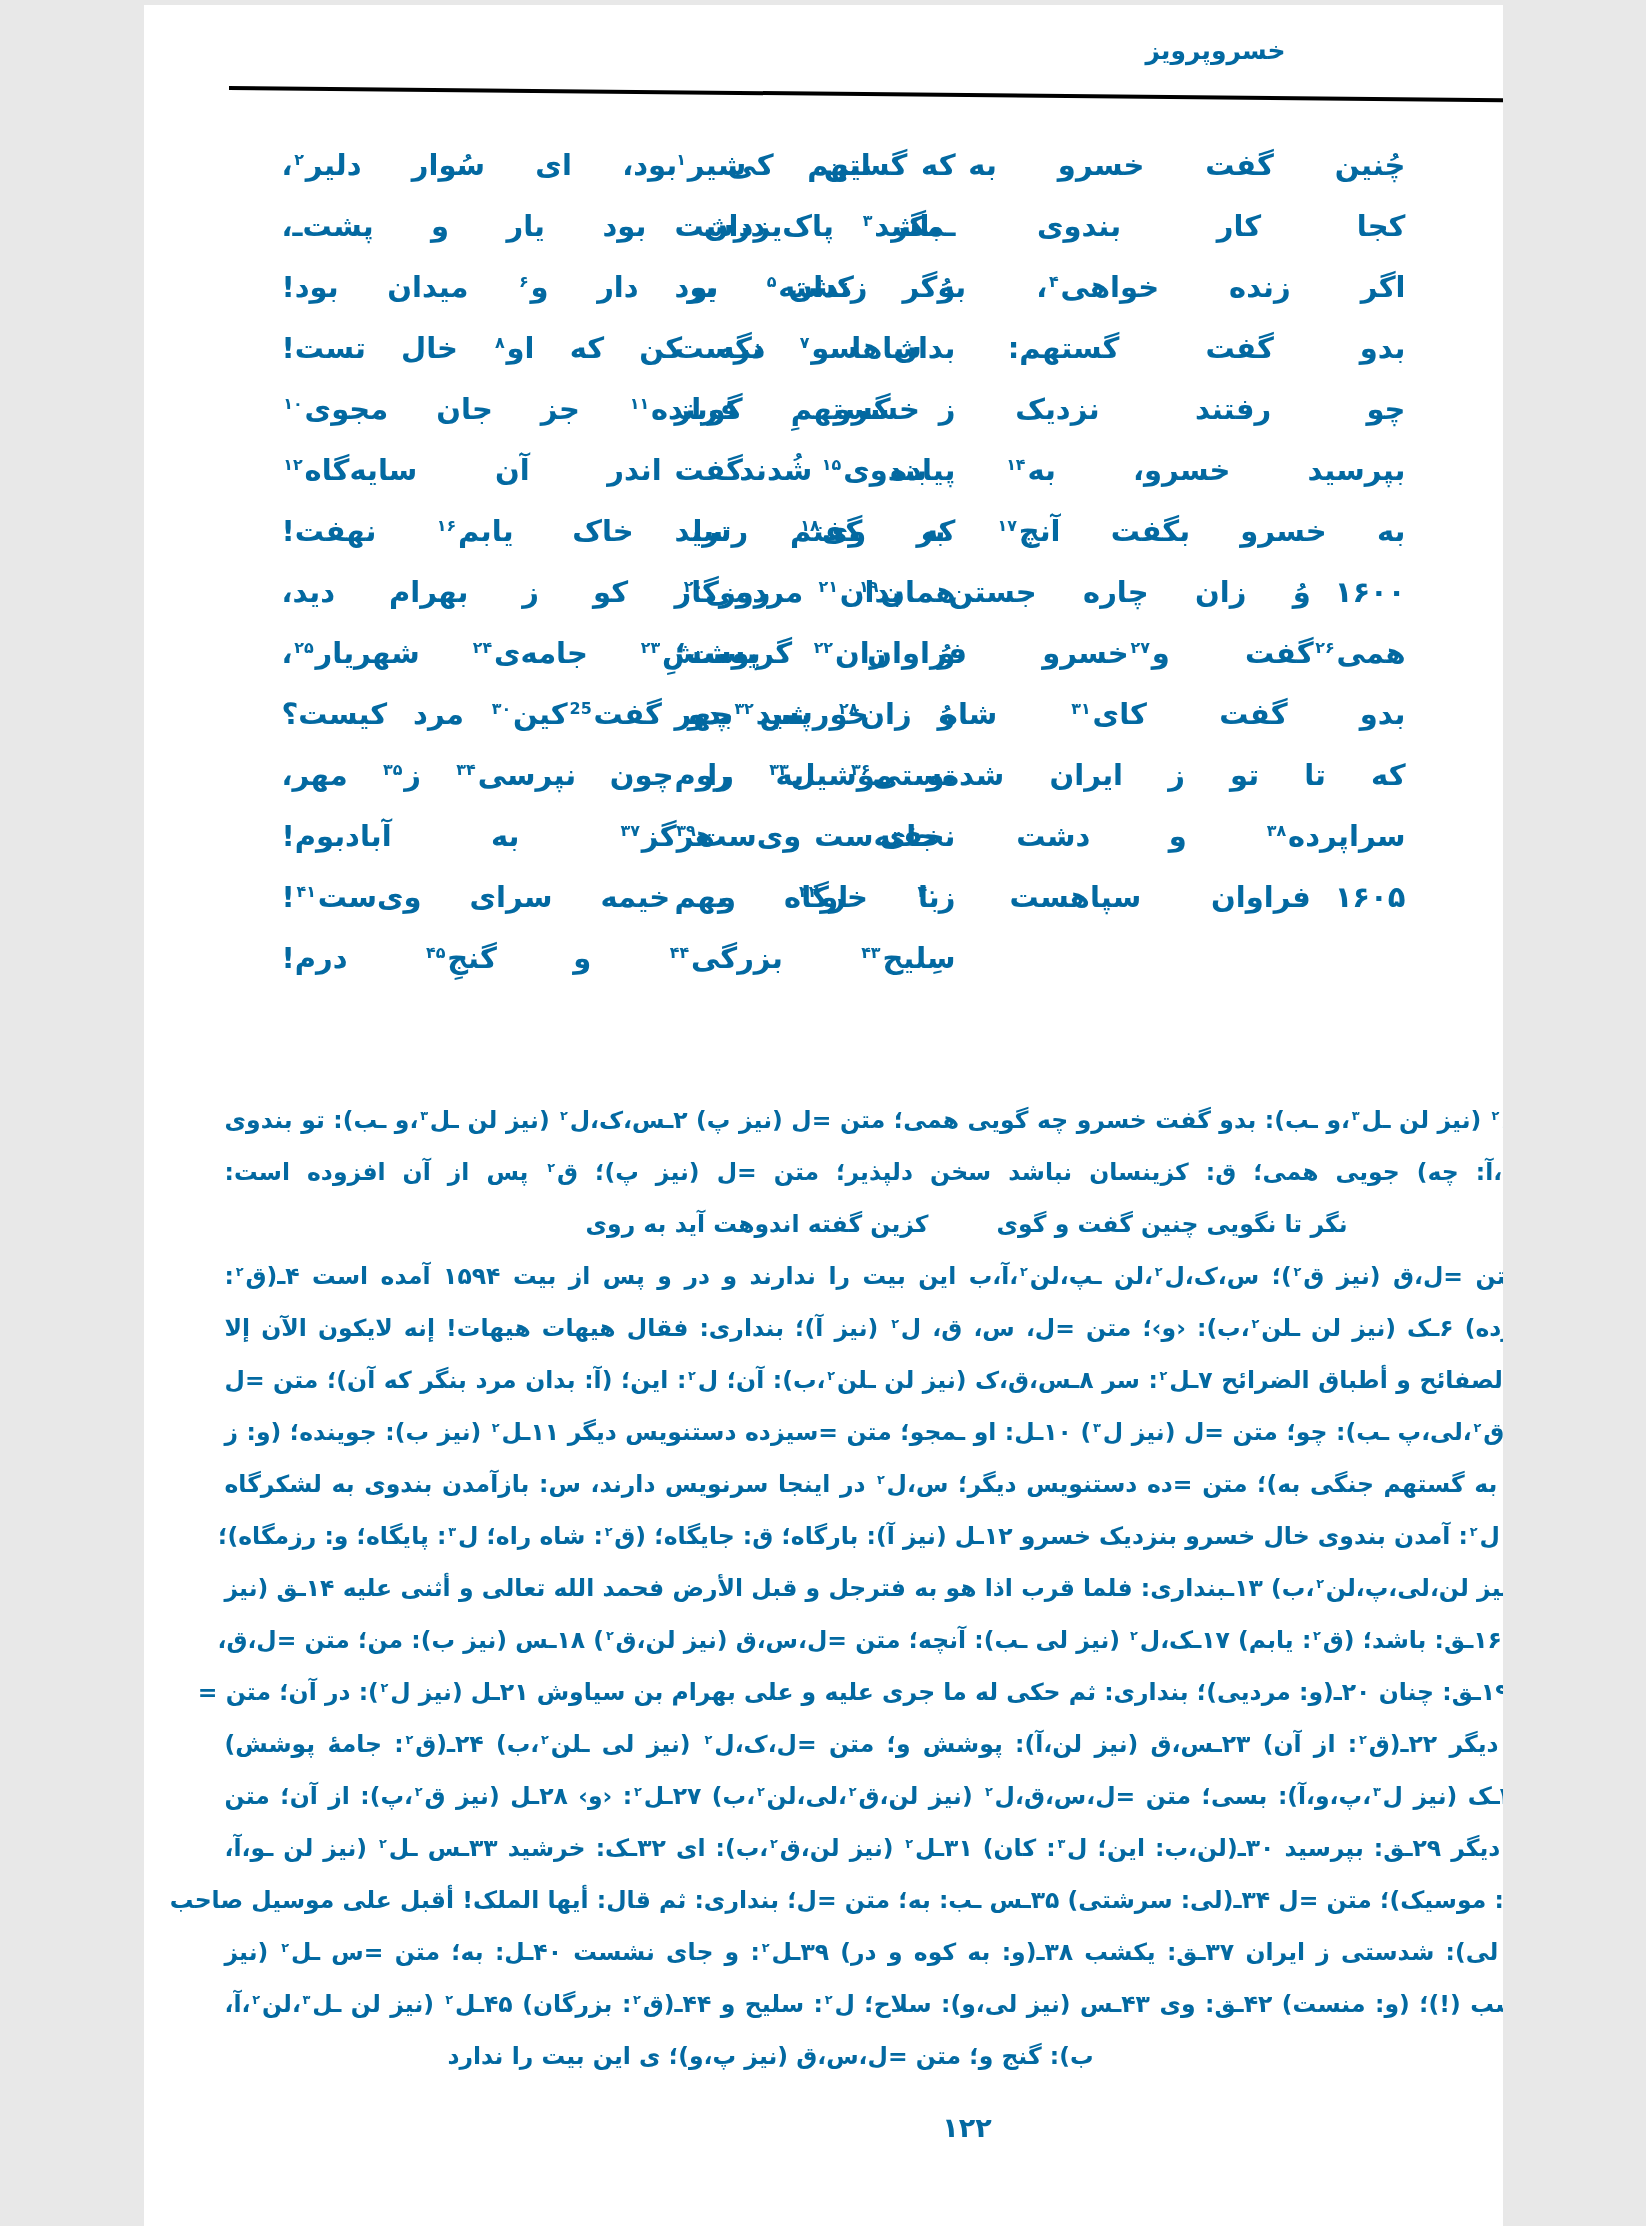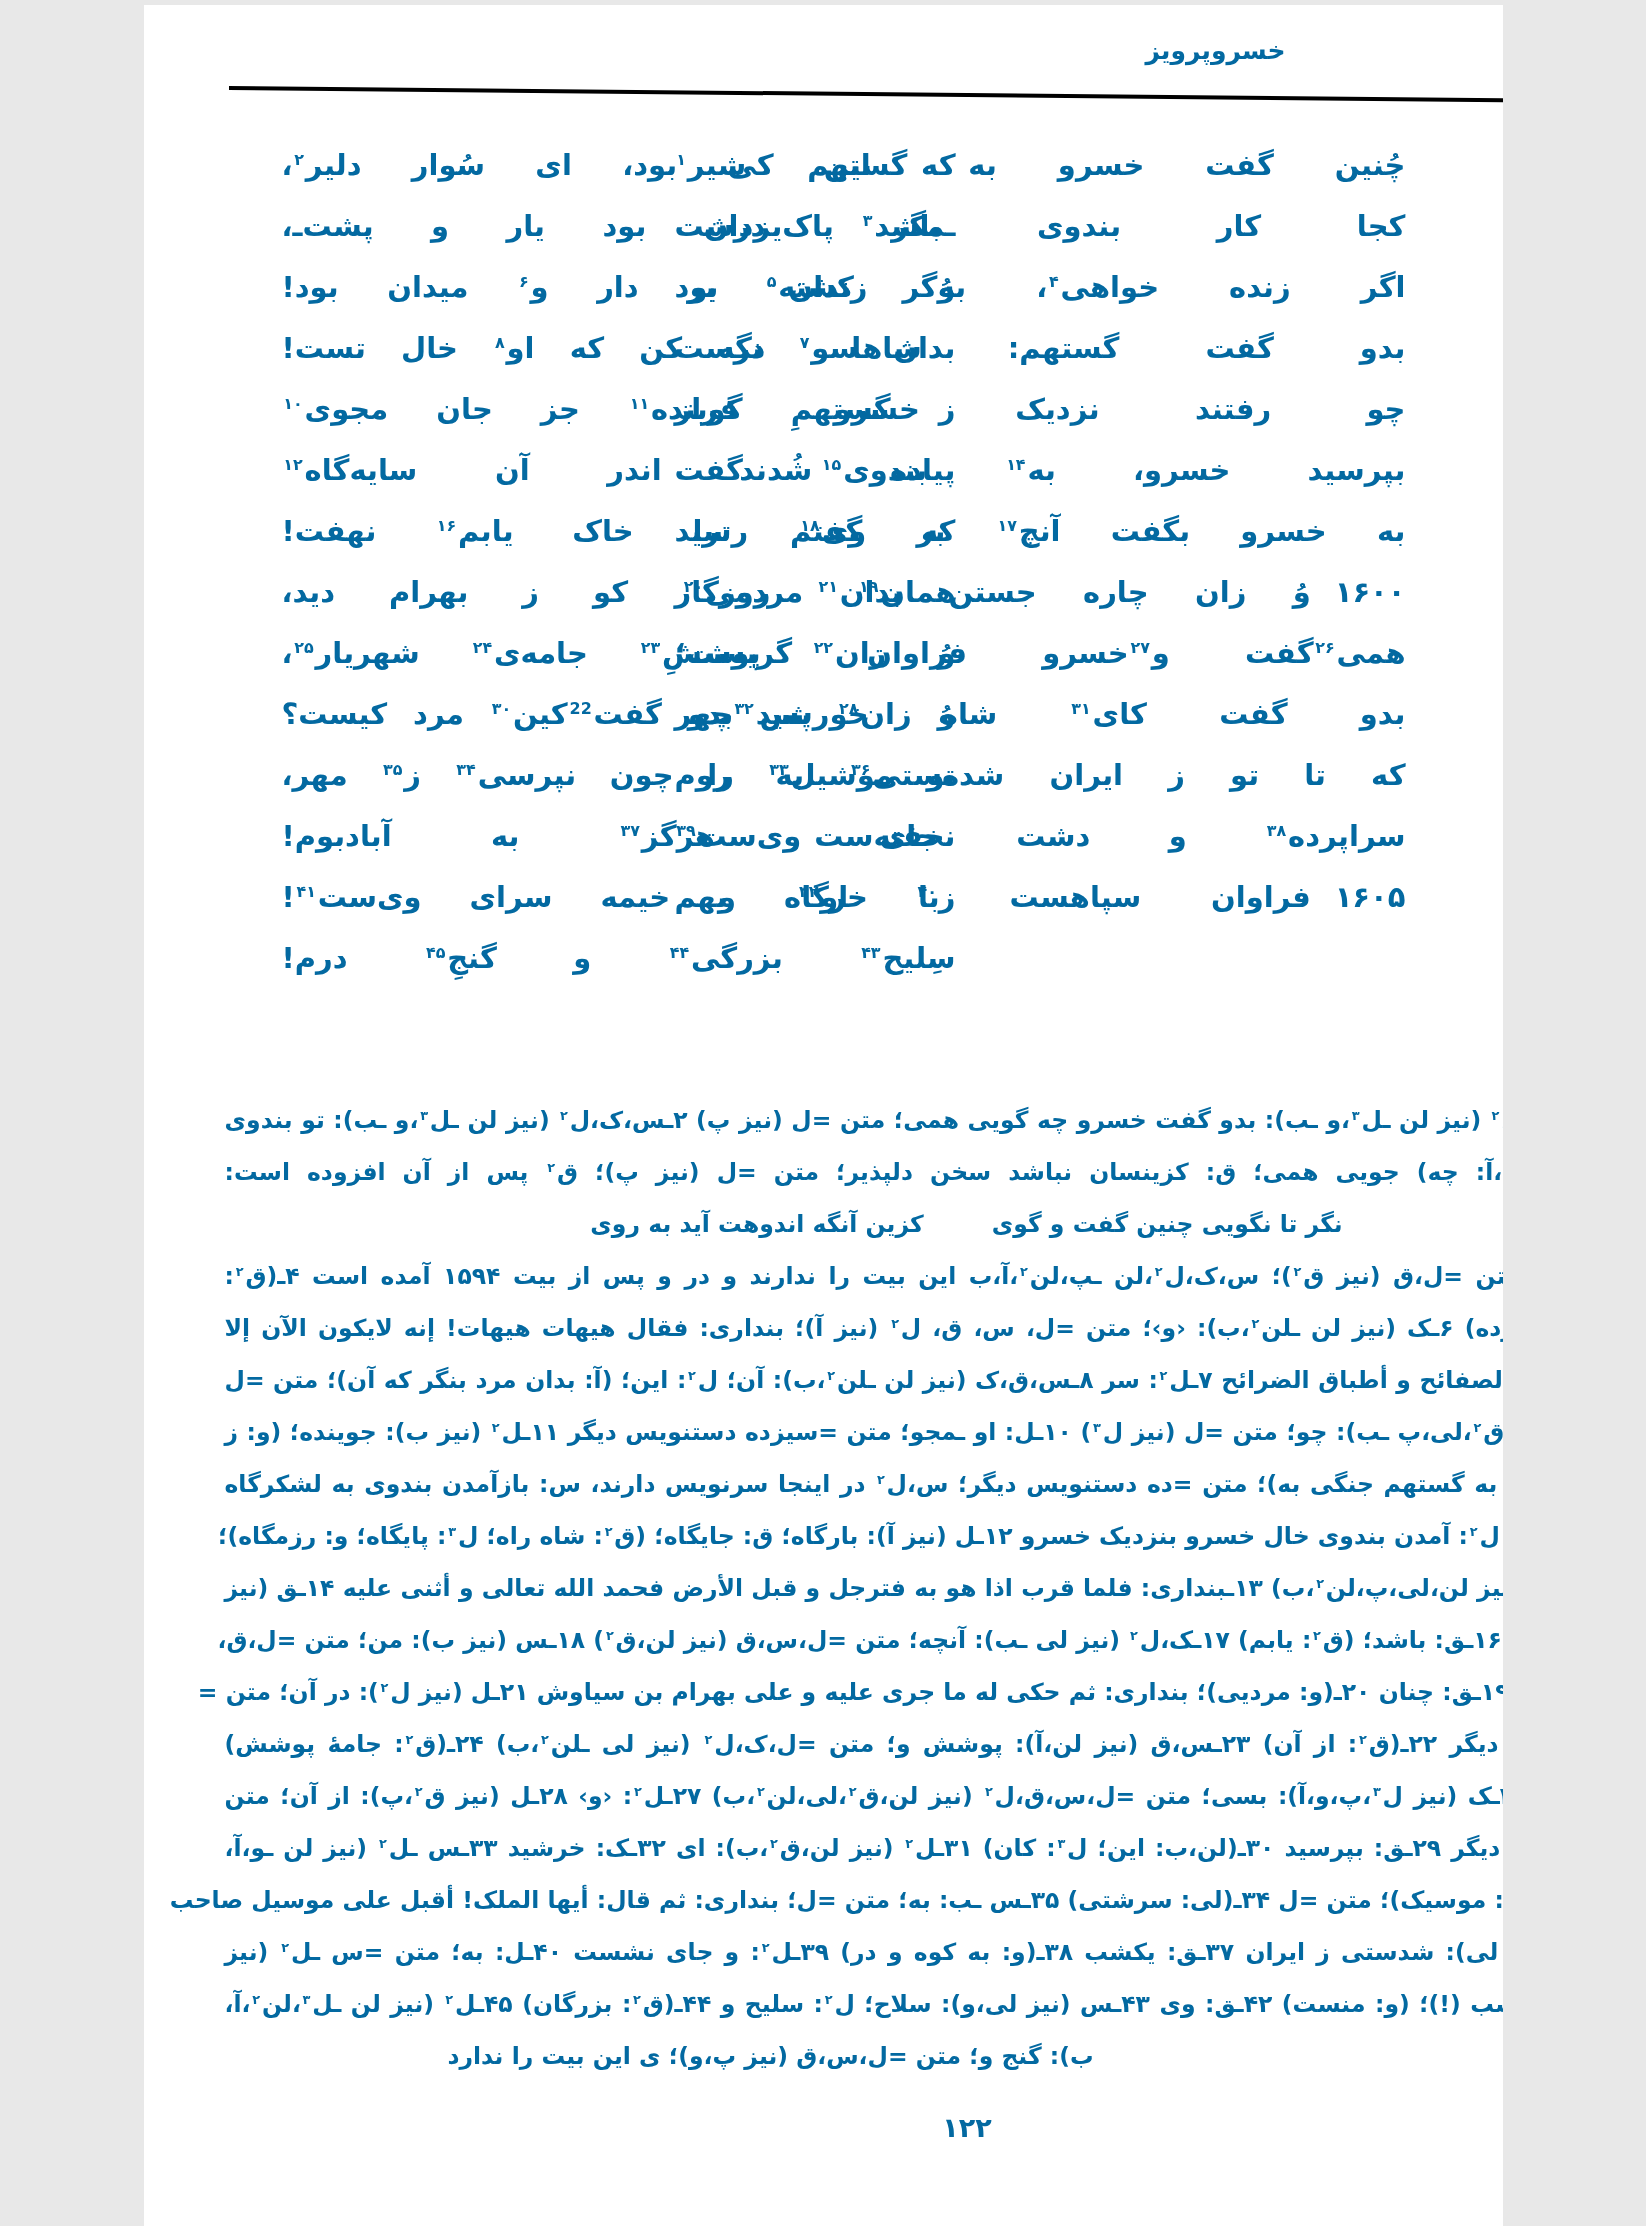--- a/index.html
+++ b/index.html
@@ -140,33 +140,33 @@
   <div class="col-second">
     <div class="vline"><span>که این کی بود، ای سُوار دلیر<sup>۲</sup>،</span></div>
     <div class="vline"><span>ـمگر پاک‌یزدان بود یار و پشت‌ـ،</span></div>
     <div class="vline"><span>وُگر کشته<sup>۵</sup> بر دار و<sup>۶</sup> میدان بود!</span></div>
     <div class="vline"><span>بدان سو<sup>۷</sup> نگه کن که او<sup>۸</sup> خال تست!</span></div>
     <div class="vline"><span>ز گستهمِ گوینده<sup>۱۱</sup> جز جان مجوی<sup>۱۰</sup></span></div>
     <div class="vline"><span>پیاده شُدند اندر آن سایه‌گاه<sup>۱۲</sup></span></div>
     <div class="vline"><span>که گفتم ترا خاک یابم<sup>۱۶</sup> نهفت!</span></div>
     <div class="vline"><span>همان<sup>۱۹</sup> مردمی<sup>۲۰</sup> کو ز بهرام دید،</span></div>
     <div class="vline"><span>وُ زان<sup>۲۲</sup> پوششِ<sup>۲۳</sup> جامه‌ی<sup>۲۴</sup> شهریار<sup>۲۵</sup>،</span></div>
-    <div class="vline"><span>وُ زان<sup>۲۸</sup> پس بدو گفت<sup>22</sup>کین<sup>۳۰</sup> مرد کیست؟</span></div>
+    <div class="vline"><span>وُ زان<sup>۲۸</sup> پس بدو گفت<sup>25</sup>کین<sup>۳۰</sup> مرد کیست؟</span></div>
     <div class="vline"><span>تو موشیل<sup>۳۳</sup> را چون نپرسی<sup>۳۴</sup> ز<sup>۳۵</sup> مهر،</span></div>
     <div class="vline"><span>نخفته‌ست هرگز<sup>۳۷</sup> به آبادبوم!</span></div>
     <div class="vline"><span>ز<sup>۴۰</sup> خرگاه و خیمه سرای وی‌ست<sup>۴۱</sup>!</span></div>
     <div class="vline"><span>سِلیح<sup>۴۳</sup> بزرگی<sup>۴۴</sup> و گنجِ<sup>۴۵</sup> درم!</span></div>
   </div>
 
   <div class="apparatus">
     <div class="app-line">۱ـق: پیر؛ س،ک،ل<sup>۲</sup> (نیز لن ـل<sup>۳</sup>،و ـب): بدو گفت خسرو چه گویی همی؛ متن =ل (نیز پ) ۲ـس،ک،ل<sup>۲</sup> (نیز لن ـل<sup>۳</sup>،و ـب): تو بندوی</div>
     <div class="app-line">را از که (ل<sup>۲</sup>،لی،آ: چه) جویی همی؛ ق: کزینسان نباشد سخن دلپذیر؛ متن =ل (نیز پ)؛ ق<sup>۲</sup> پس از آن افزوده است:</div>
     <div class="app-line inserted-verse">
       <span>نگر تا نگویی چنین گفت و گوی</span>
-      <span>کزین آنگه اندوهت آید به روی</span>
+      <span>کزین گفته اندوهت آید به روی</span>
     </div>
     <div class="app-line">۳ـ(و: اگر شد)؛ متن =ل،ق (نیز ق<sup>۲</sup>)؛ س،ک،ل<sup>۲</sup>،لن ـپ،لن<sup>۲</sup>،آ،ب این بیت را ندارند و در و پس از بیت ۱۵۹۴ آمده است ۴ـ(ق<sup>۲</sup>:</div>
     <div class="app-line">گویی) ۵ـ(لن<sup>۲</sup>: مرده) ۶ـک (نیز لن ـلن<sup>۲</sup>،ب): ‹و›؛ متن =ل، س، ق، ل<sup>۲</sup> (نیز آ)؛ بنداری: فقال هیهات هیهات! إنه لایکون الآن إلا</div>
     <div class="app-line">مودعاً فی بطون الصفائح و أطباق الضرائح ۷ـل<sup>۲</sup>: سر ۸ـس،ق،ک (نیز لن ـلن<sup>۲</sup>،ب): آن؛ ل<sup>۲</sup>: این؛ (آ: بدان مرد بنگر که آن)؛ متن =ل</div>
     <div class="app-line">۹ـس ـل<sup>۲</sup> (نیز لن،ق<sup>۲</sup>،لی،پ ـب): چو؛ متن =ل (نیز ل<sup>۳</sup>) ۱۰ـل: او ـمجو؛ متن =سیزده دستنویس دیگر ۱۱ـل<sup>۲</sup> (نیز ب): جوینده؛ (و: ز</div>
     <div class="app-line">گوینده گستهم؛ آ: به گستهم جنگی به)؛ متن =ده دستنویس دیگر؛ س،ل<sup>۲</sup> در اینجا سرنویس دارند، س: بازآمدن بندوی به لشکرگاه</div>
     <div class="app-line">ایران بنزد خسرو؛ ل<sup>۲</sup>: آمدن بندوی خال خسرو بنزدیک خسرو ۱۲ـل (نیز آ): بارگاه؛ ق: جایگاه؛ (ق<sup>۲</sup>: شاه راه؛ ل<sup>۳</sup>: پایگاه؛ و: رزمگاه)؛</div>
     <div class="app-line">متن =س،ک،ل<sup>۲</sup> (نیز لن،لی،پ،لن<sup>۲</sup>،ب) ۱۳ـبنداری: فلما قرب اذا هو به فترجل و قبل الأرض فحمد الله تعالی و أثنی علیه ۱۴ـق (نیز</div>
     <div class="app-line">آ): ز ۱۵ـل<sup>۲</sup>: تندی ۱۶ـق: باشد؛ (ق<sup>۲</sup>: یابم) ۱۷ـک،ل<sup>۲</sup> (نیز لی ـب): آنچه؛ متن =ل،س،ق (نیز لن،ق<sup>۲</sup>) ۱۸ـس (نیز ب): من؛ متن =ل،ق،</div>
     <div class="app-line">ک،ل<sup>۲</sup> (نیز لن ـآ) ۱۹ـق: چنان ۲۰ـ(و: مردیی)؛ بنداری: ثم حکی له ما جری علیه و علی بهرام بن سیاوش ۲۱ـل (نیز ل<sup>۲</sup>): در آن؛ متن =</div>

